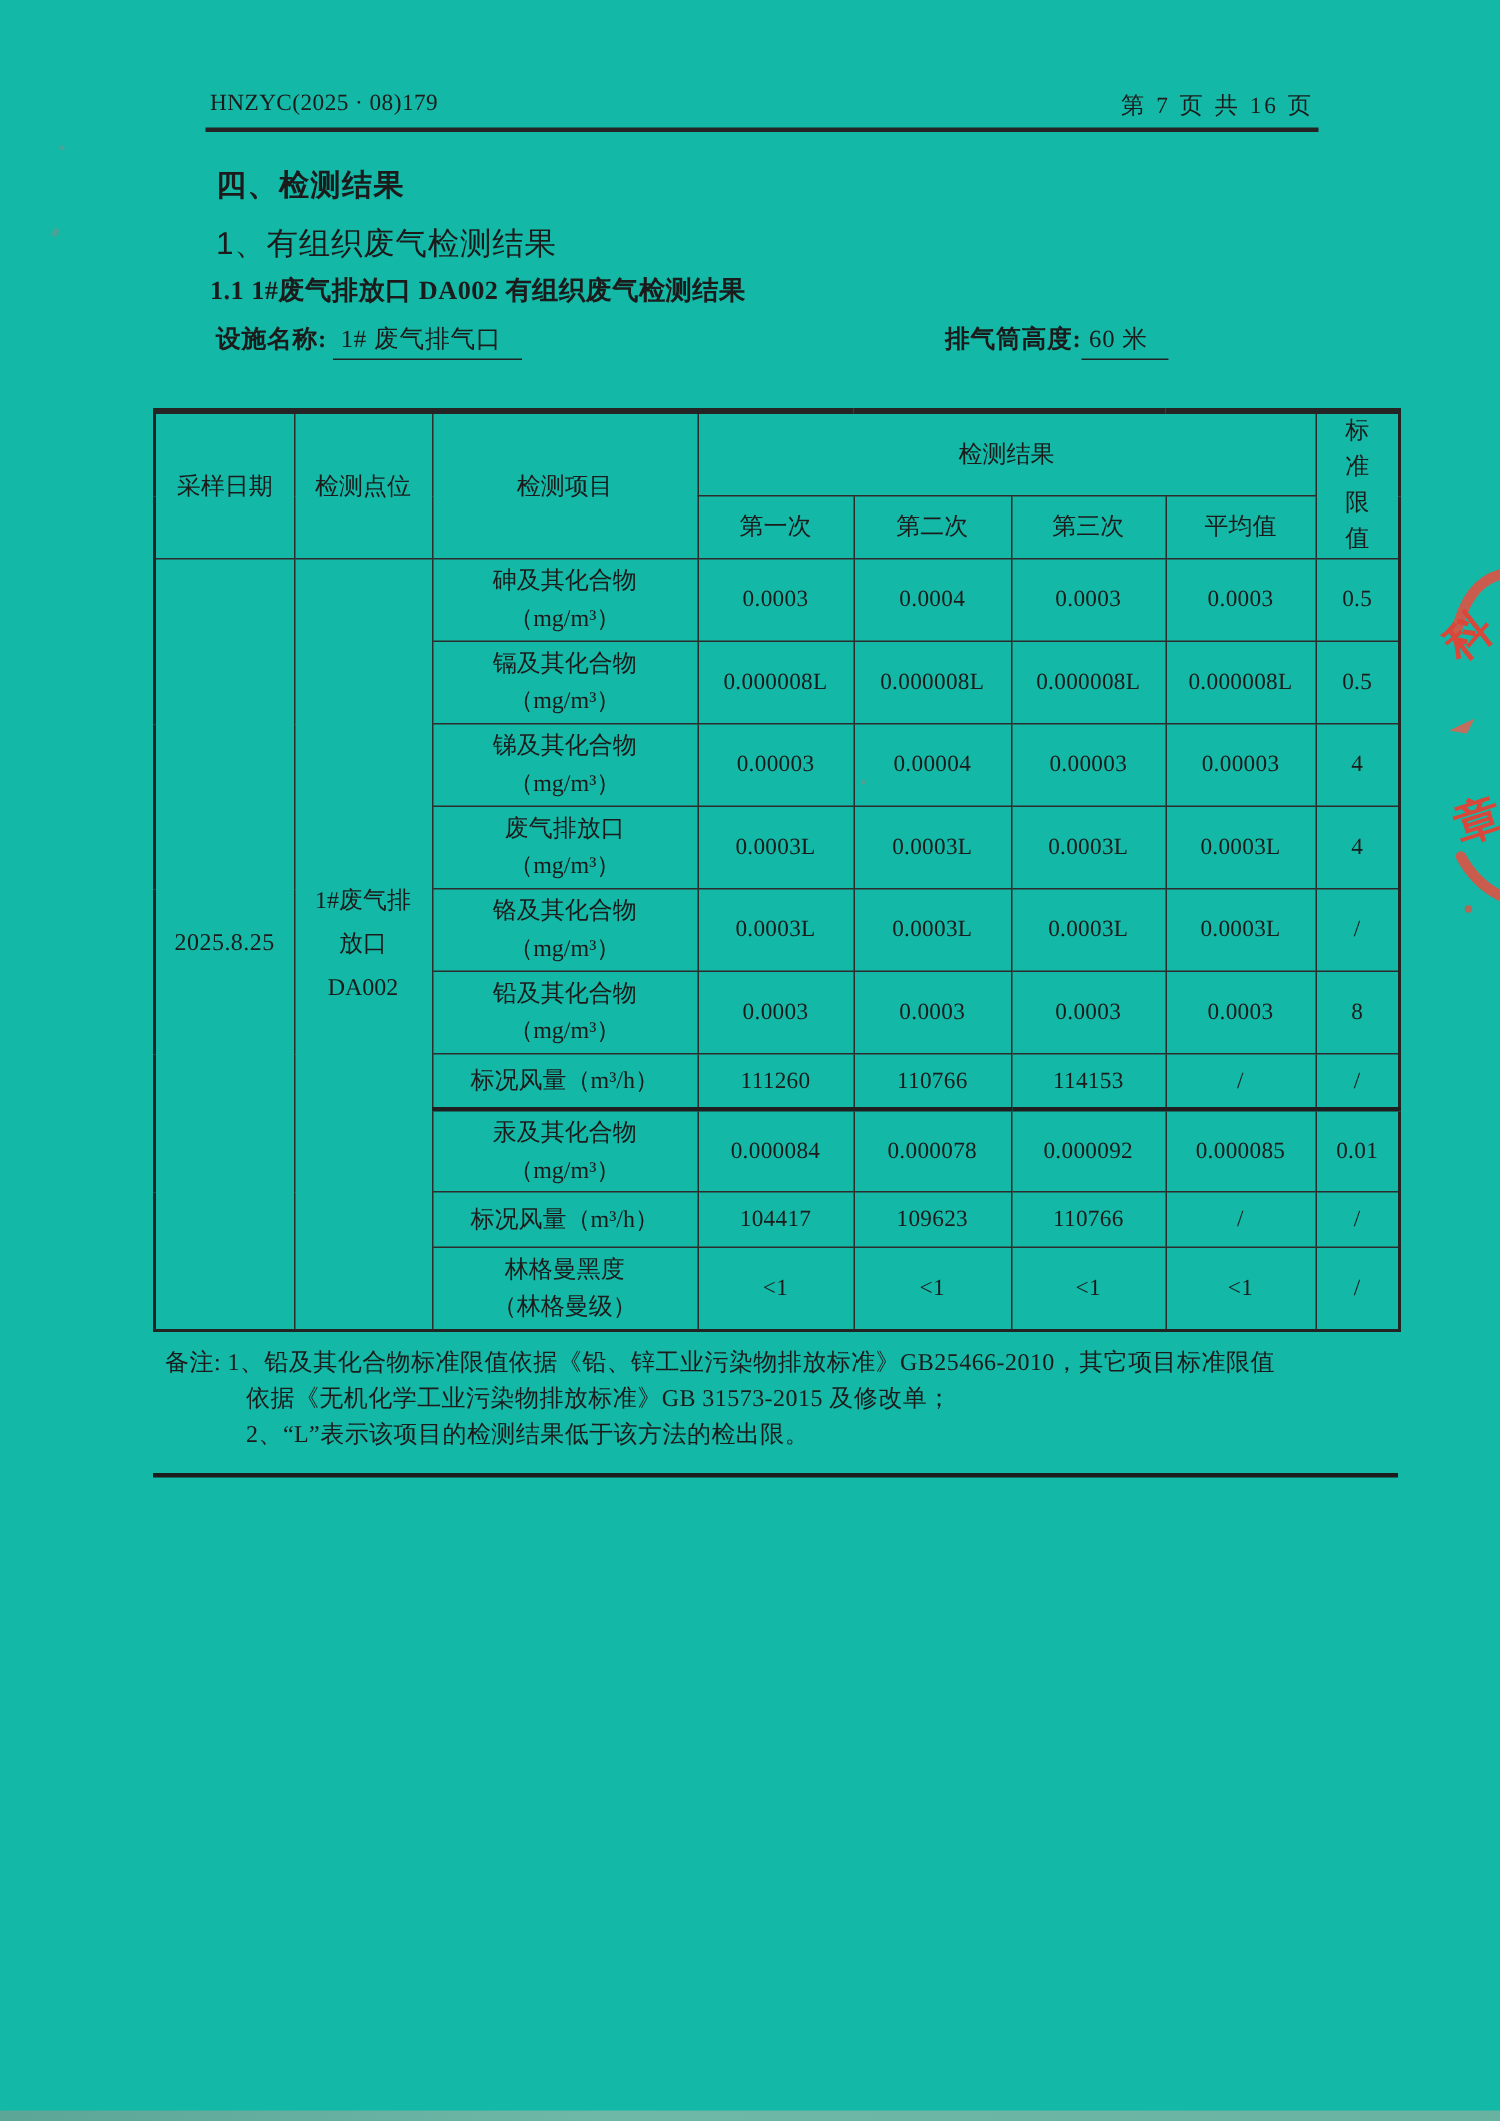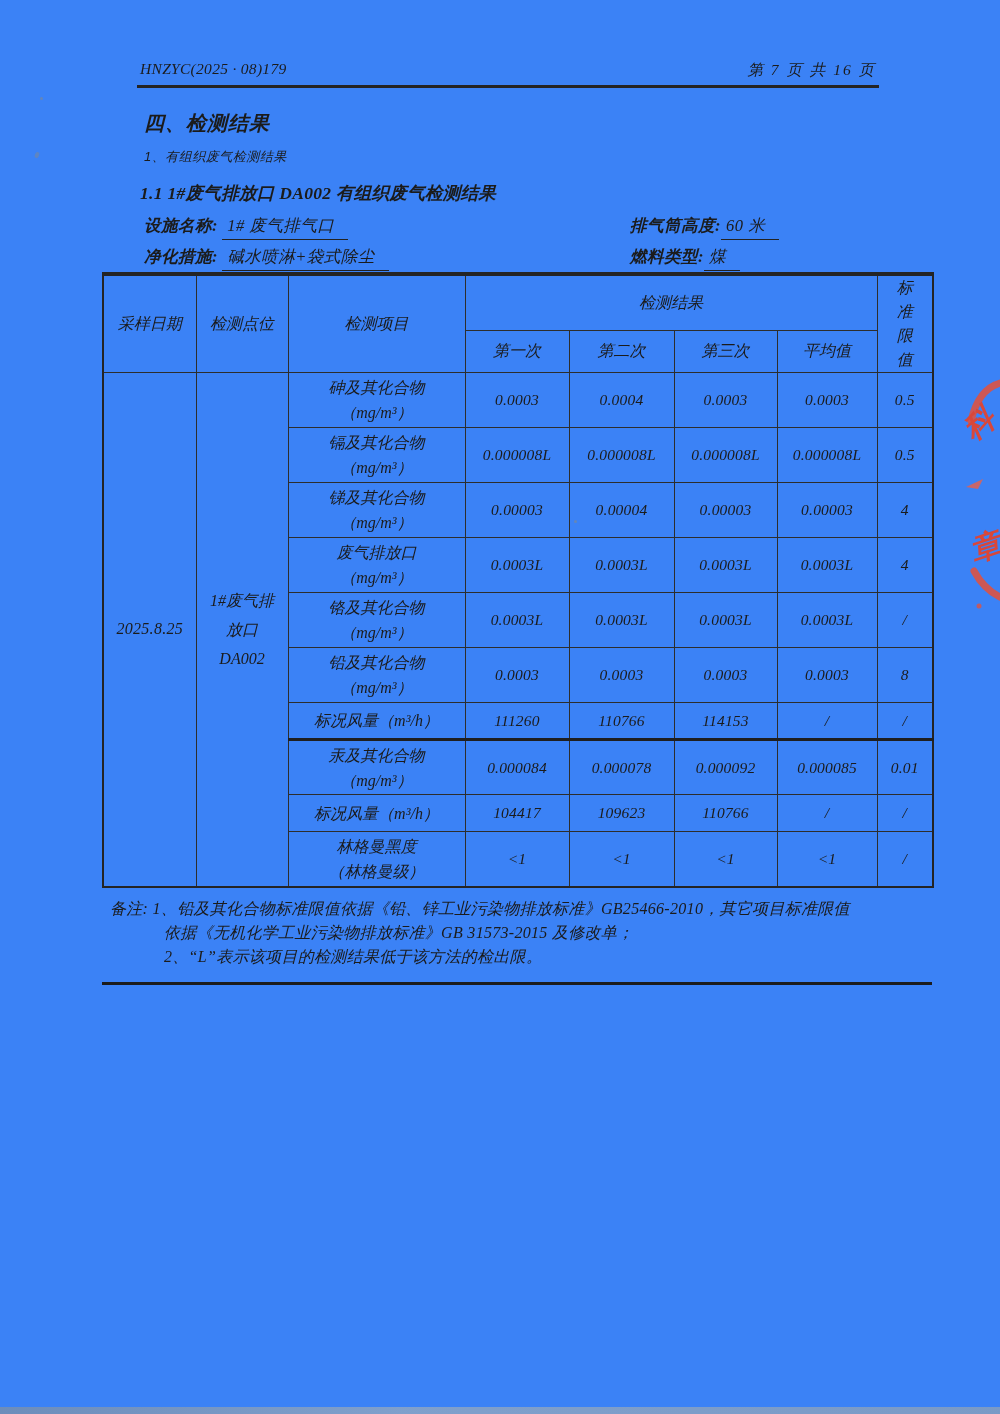--- a/index.html
+++ b/index.html
@@ -5,32 +5,31 @@
   * { margin:0; padding:0; box-sizing:border-box; }
   html,body { width:1000px; }
   body {
     font-family:"Liberation Serif","DejaVu Serif",serif;
     color:#1b1b1b;
     background:#ffffff;
   }
   .page {
     position:relative;
     width:1000px; height:1414px;
-    background:#3b82f6;
+    background:#14b8a6;
     overflow:hidden;
-    font-style:italic;
   }
   
   .doc-number { position:absolute; left:140px; top:60px; font-size:15.5px; letter-spacing:.3px; }
   .page-info  { position:absolute; right:124px; top:60px; font-size:15.5px; letter-spacing:2px; }
   .header-rule { position:absolute; left:137px; top:85px; width:742px; height:3px; background:#242424; }
   
   .sec-title { position:absolute; left:144px; top:110px; font-size:20px; font-weight:bold;
                font-family:"Liberation Sans","DejaVu Sans",sans-serif; letter-spacing:1px; }
-  .sec-sub1  { position:absolute; left:144px; top:148px; font-size:13px;
+  .sec-sub1  { position:absolute; left:144px; top:148px; font-size:21px;
                font-family:"Liberation Sans","DejaVu Sans",sans-serif; letter-spacing:.5px; }
   .sec-sub2  { position:absolute; left:140px; top:181px; font-size:17.5px; font-weight:bold; letter-spacing:.3px; }
   
   .info-line { position:absolute; left:144px; width:780px; font-size:16.5px; line-height:24px; white-space:nowrap; }
   .info-1 { top:214px; } .info-2 { top:245px; }
   .info-label { font-weight:bold; letter-spacing:.5px;margin-top:48px; }
   .info-right { position:absolute; left:486px; top:0; }
   .uval { display:inline-block; border-bottom:1.6px solid #222; padding:0 14px 1px 5px; letter-spacing:.5px; }
   
   .table-wrap { position:absolute; left:102px; top:272px; width:830px; }
@@ -80,27 +79,20 @@
 
   <div class="sec-title">四、检测结果</div>
   <div class="sec-sub1">1、有组织废气检测结果</div>
   <div class="sec-sub2">1.1 1#废气排放口 DA002 有组织废气检测结果</div>
 
   <div class="info-line info-1">
     <span class="info-label">设施名称:</span>
     <span class="uval">1# 废气排气口</span>
     <span class="info-right">
       <span class="info-label">排气筒高度:</span><span class="uval">60 米</span>
-    </span>
-  </div>
-  <div class="info-line info-2">
-    <span class="info-label">净化措施:</span>
-    <span class="uval">碱水喷淋+袋式除尘</span>
-    <span class="info-right">
-      <span class="info-label">燃料类型:</span><span class="uval">煤</span>
     </span>
   </div>
 
   <div class="table-wrap">
     <table class="doc-table">
       <colgroup>
         <col style="width:93px">
           <col style="width:92px">
           <col style="width:177px">
         <col style="width:104px">

